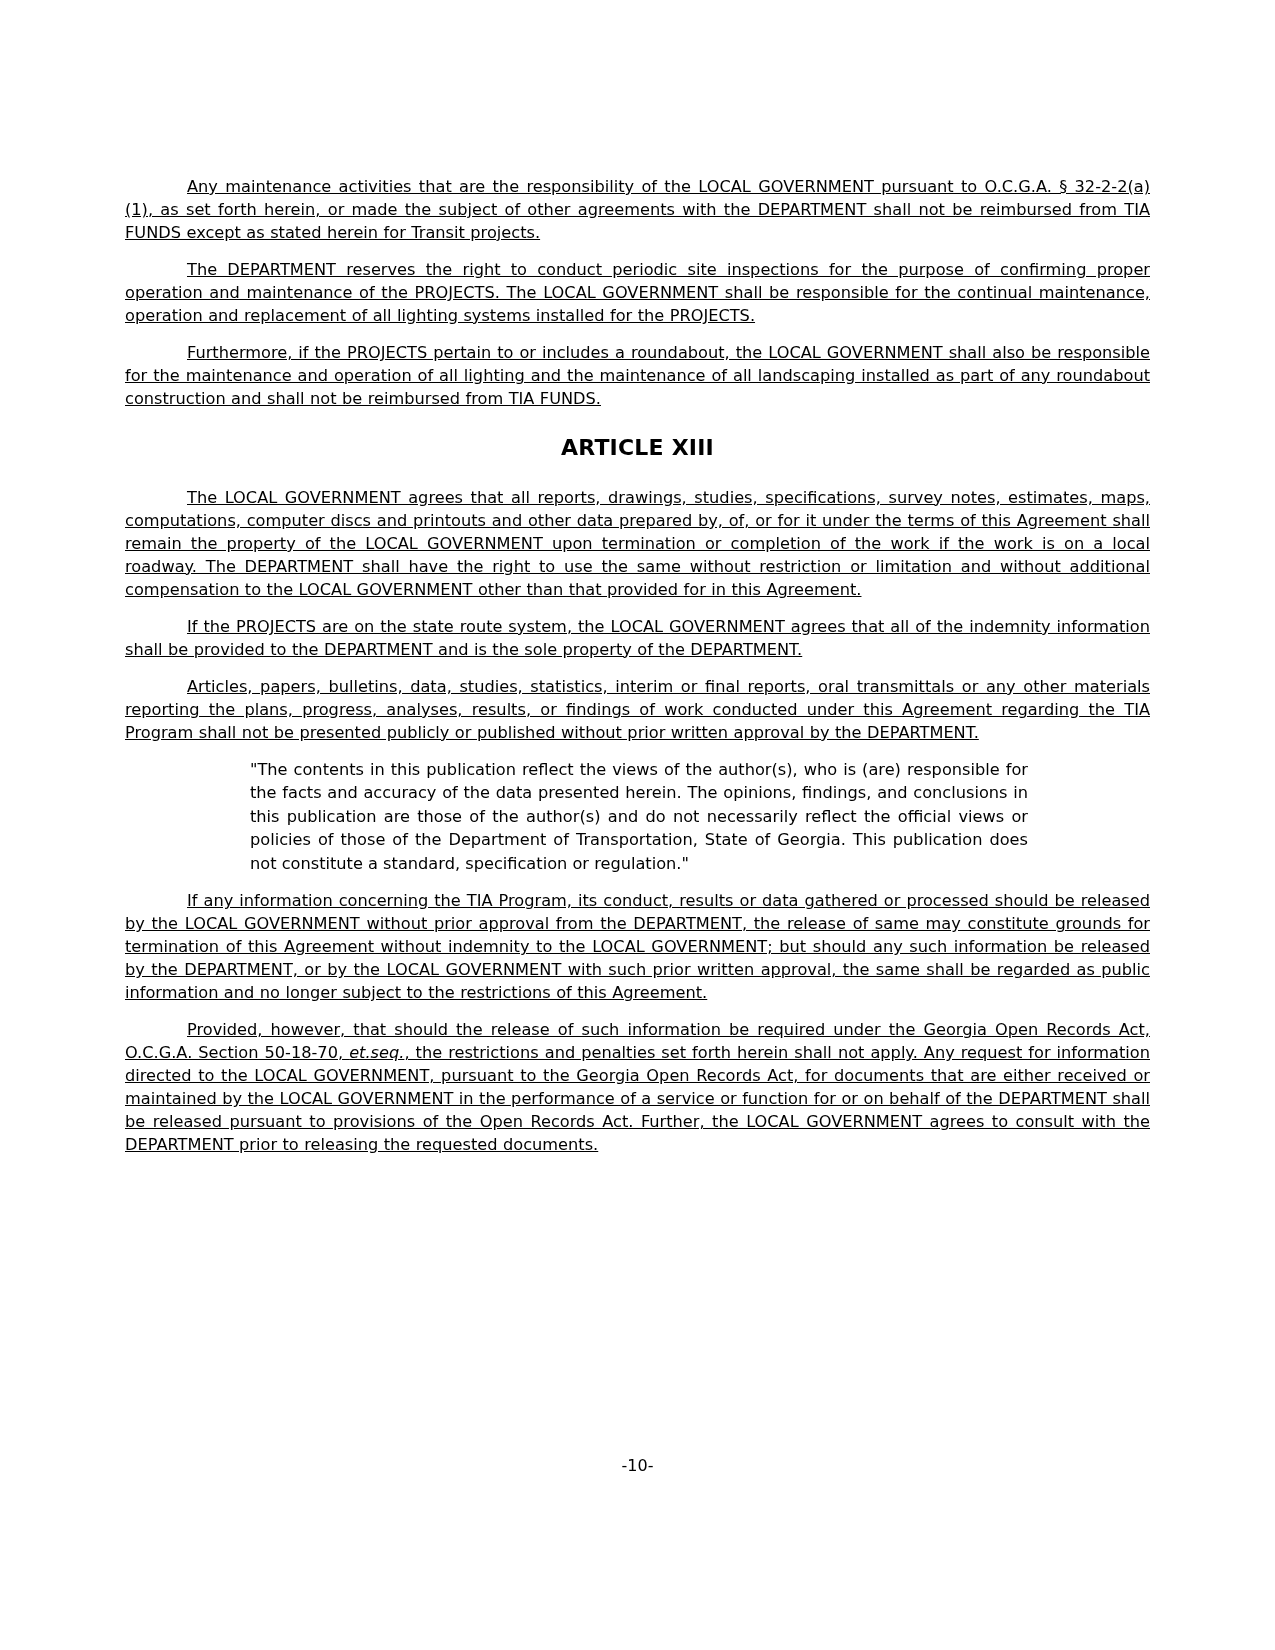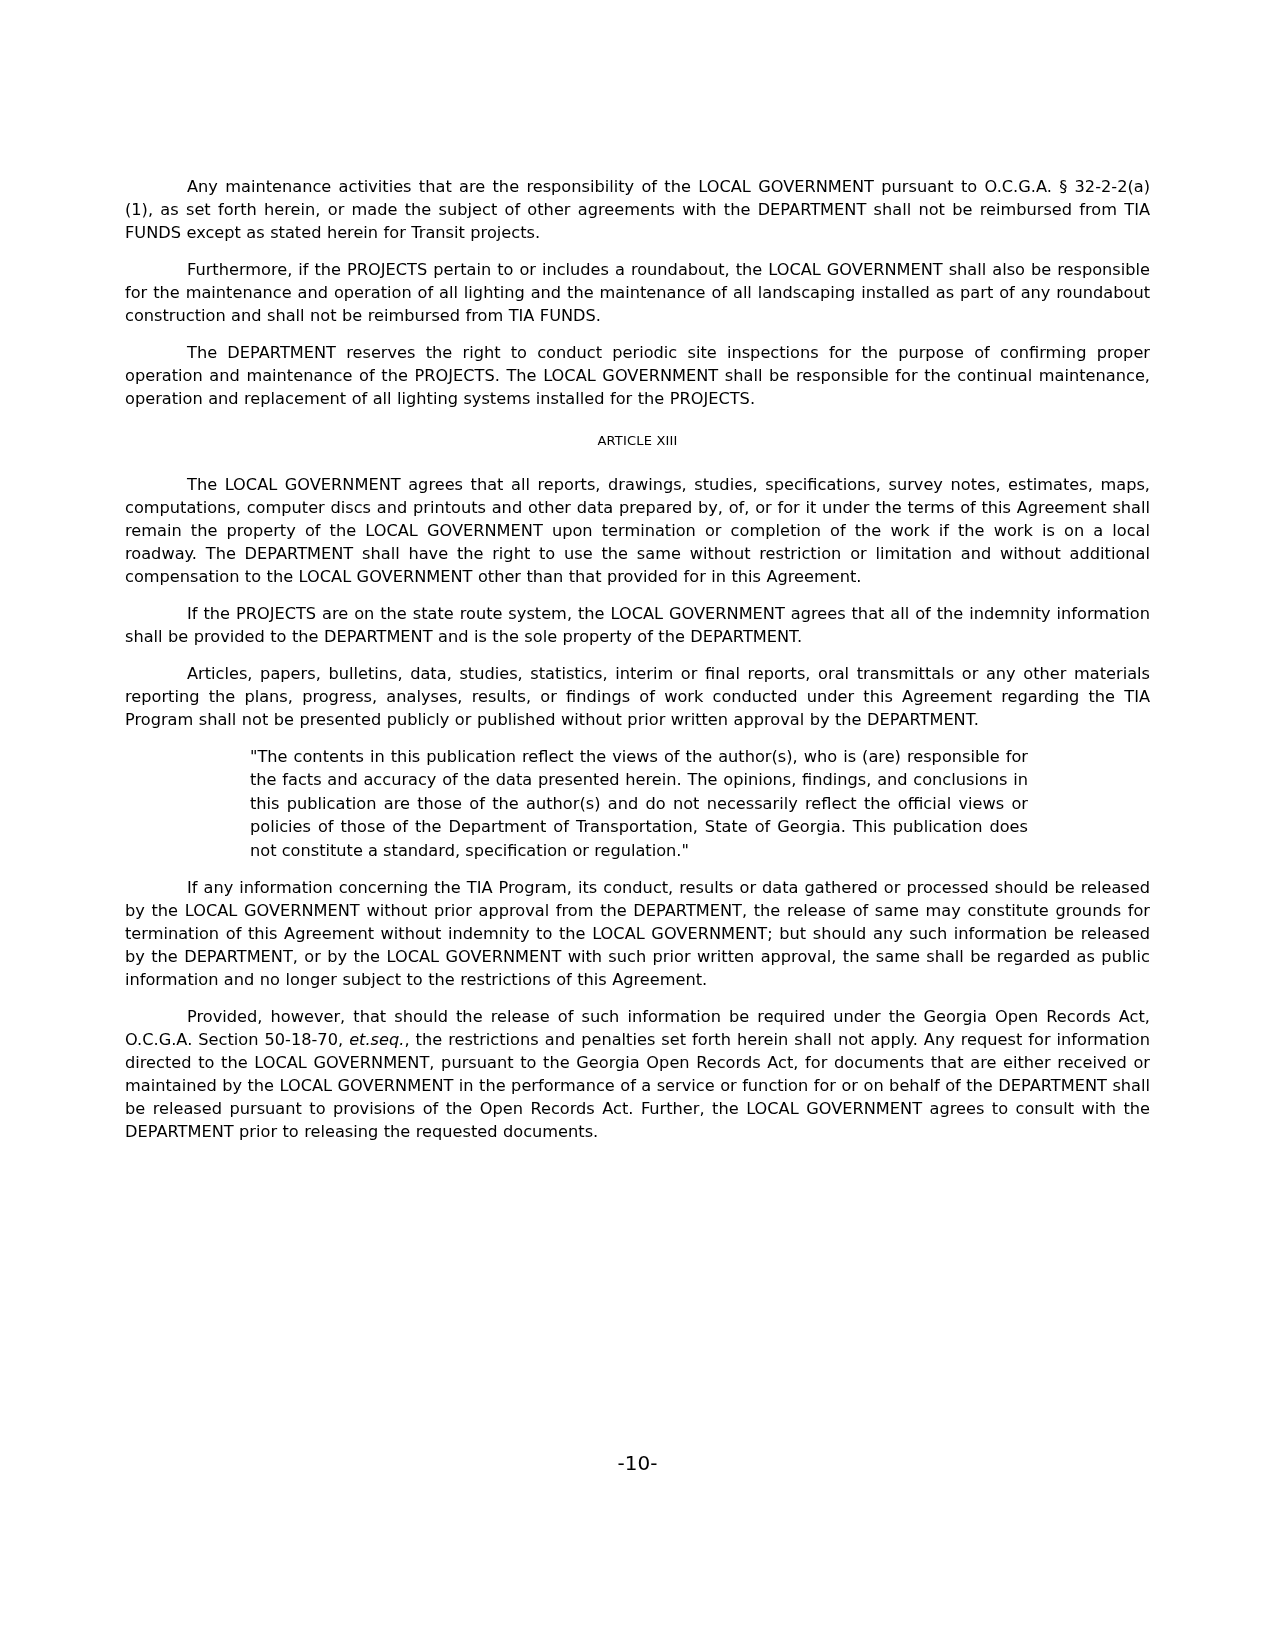--- a/index.html
+++ b/index.html
@@ -20,61 +20,62 @@
     box-sizing: border-box;
     padding: 175px 125px 0 125px;
   }
   .para {
     font-size: 16.2px;
     line-height: 1.42;
     text-align: justify;
     margin: 0 0 14px 0;
     text-indent: 62px;
     word-spacing: 0.3px;
+    text-decoration: underline;
   }
   .heading-block {
     text-align: center;
     margin: 22px 0 22px 0;
   }
   .heading-line {
-    font-size: 13px;
-    font-weight: normal;
+    font-size: 22px;
+    font-weight: bold;
     line-height: 1.45;
     letter-spacing: 0.2px;
   }
   .quote {
     font-size: 16.2px;
     line-height: 1.45;
     text-align: justify;
     margin: 0 0 14px 0;
     padding-left: 125px;
     padding-right: 122px;
   }
   .footer {
     position: absolute;
     left: 0;
     right: 0;
     bottom: 175px;
     text-align: center;
-    font-size: 20px;
+    font-size: 16px;
   }
   .ital {
     font-style: italic;
   }
 </style>
 </head>
 <body>
 
 <div class="page">
 
   <p class="para">Any maintenance activities that are the responsibility of the LOCAL GOVERNMENT   pursuant to O.C.G.A. § 32-2-2(a)(1), as set forth herein, or made the subject of other agreements with the DEPARTMENT shall not be reimbursed from TIA FUNDS except as stated herein for Transit projects.</p>
 
+  <p class="para">The DEPARTMENT reserves the right to conduct periodic site inspections for the purpose of confirming proper operation and maintenance of the PROJECTS.  The LOCAL GOVERNMENT shall be responsible for the continual maintenance,  operation and replacement of all lighting systems installed for the PROJECTS.</p>
+
   <p class="para">Furthermore, if the PROJECTS pertain to or includes a roundabout, the LOCAL GOVERNMENT shall also be responsible for the maintenance and operation of all lighting and the maintenance of all landscaping installed as part of any roundabout construction and shall not be reimbursed from TIA FUNDS.</p>
-
-  <p class="para">The DEPARTMENT reserves the right to conduct periodic site inspections for the purpose of confirming proper operation and maintenance of the PROJECTS.  The LOCAL GOVERNMENT shall be responsible for the continual maintenance,  operation and replacement of all lighting systems installed for the PROJECTS.</p>
 
   <div class="heading-block">
     <div class="heading-line">ARTICLE XIII</div>
   </div>
 
   <p class="para">The LOCAL GOVERNMENT agrees that all reports, drawings, studies, specifications, survey notes, estimates, maps, computations, computer discs and printouts and other data prepared by, of, or for it under the terms of this Agreement shall remain the property of the LOCAL GOVERNMENT upon termination or completion of the work if the work is on a local roadway.  The DEPARTMENT shall have the right to use the same without restriction or limitation and without additional compensation to the LOCAL GOVERNMENT other than that provided for in this Agreement.</p>
 
   <p class="para">If the PROJECTS are on the state route system, the LOCAL GOVERNMENT agrees that all of the indemnity information shall be provided to the DEPARTMENT and is the sole property of the DEPARTMENT.</p>
 
 

